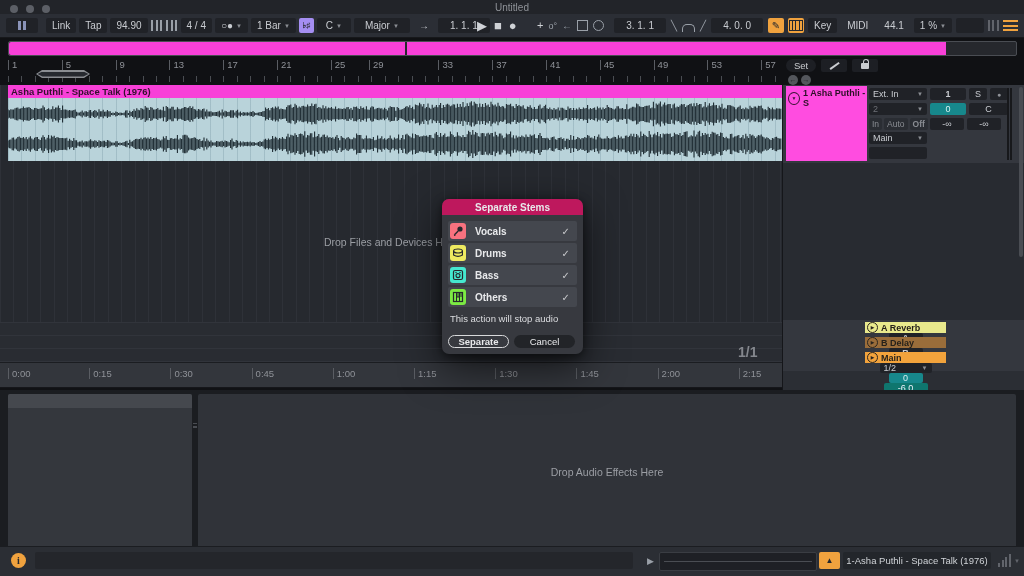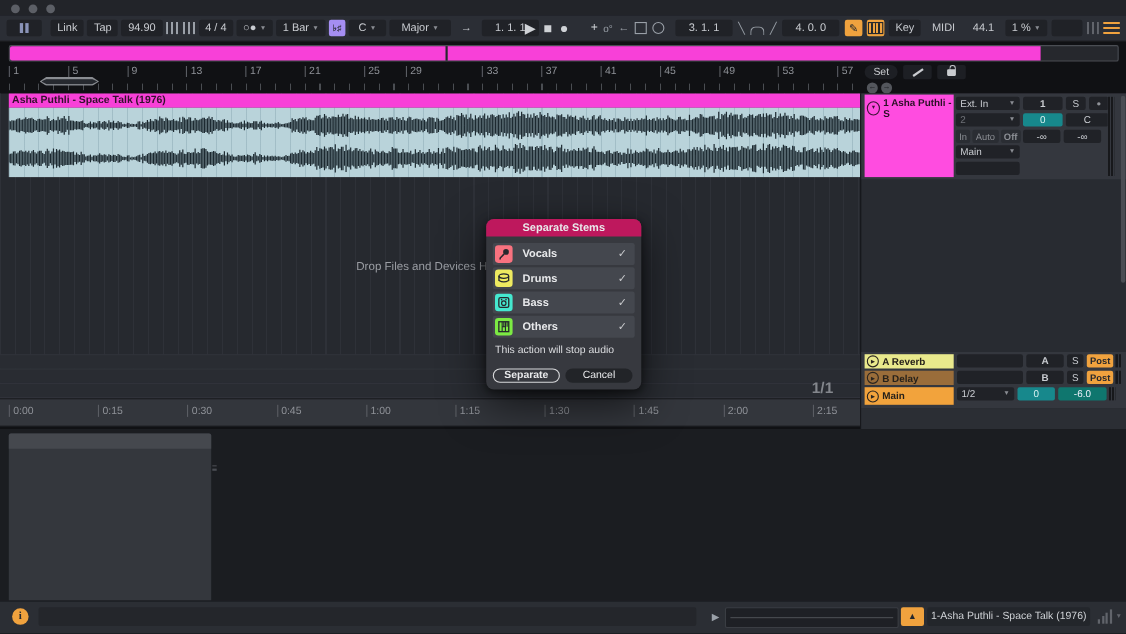--- a/index.html
+++ b/index.html
@@ -65,21 +65,21 @@
   #track-header{position:absolute;left:3px;top:1px;width:81px;height:75px;background:#ff4ce0;color:#2b1026;}
   .foldcirc{width:11px;height:11px;border:1.2px solid #3a1334;border-radius:50%;display:inline-flex;align-items:center;justify-content:center;font-size:5px;color:#3a1334;}
   .mixrow{position:absolute;display:flex;align-items:center;}
   .mbox{background:#202227;border-radius:2px;height:12px;display:flex;align-items:center;padding:0 4px;font-size:9px;color:#c9ccd1;white-space:nowrap;}
   .mbox.center{justify-content:center;padding:0;}
   .teal{background:#17888c;color:#d9f2f2;}
   .bluevol{background:#0f766e;color:#eef2fc;}
   .dim{color:#6d7076;}
   .offbtn{background:#9a9da3;color:#1d1f23;font-weight:bold;}
   .tinybtn{background:#2a2d33;color:#8a8d93;border-radius:2px;height:12px;padding:0 3px;display:flex;align-items:center;font-size:8.5px;}
-  .retrow{position:absolute;left:0;width:242px;height:13px;display:flex;}
+  .retrow{position:absolute;left:0;width:242px;height:13px;display:flex;align-items:center;flex-direction:column;}
   .retname{width:81px;height:13px;margin-left:3px;color:#26211a;font-size:9px;font-weight:bold;display:flex;align-items:center;gap:3px;padding-left:2px;box-sizing:border-box;}
   .playcirc{width:9px;height:9px;border:1.1px solid #2a2520;border-radius:50%;display:inline-flex;align-items:center;justify-content:center;font-size:4.5px;color:#2a2520;flex:none;}
   .postbox{background:#f0a23e;color:#26282d;border-radius:2px;height:12px;padding:0 3px;display:flex;align-items:center;font-size:8.5px;font-weight:bold;}
   .vmeter{width:6px;height:12px;background:repeating-linear-gradient(to right,#17181b 0 2px,#34373e 2px 3px);}
   #rp-scroll{position:absolute;right:2px;top:2px;width:4px;height:170px;background:#4a4d53;border-radius:2px;}
   
   #dialog{left:442px;top:199px;width:141px;height:155px;background:#37393f;border-radius:7px;
       box-shadow:0 12px 40px rgba(0,0,0,.65),0 2px 8px rgba(0,0,0,.5);z-index:50;}
   #dialog-header{height:16px;background:#be185d;border-radius:7px 7px 0 0;display:flex;align-items:center;justify-content:center;
       color:#e8e9eb;font-size:10px;font-weight:bold;}
@@ -118,20 +118,21 @@
   
   .spk{width:13px;height:13px;display:flex;align-items:center;justify-content:center;}
 </style>
 </head>
 <body>
 
 <div class="abs" id="titlebar">
   <div class="abs" style="left:10px;top:4px;">
     <span class="tl"></span><span class="tl"></span><span class="tl"></span>
   </div>
+  <div class="abs" id="win-title">Untitled</div>
 </div>
 
 <div class="abs" id="transport">
   <div class="tgroup" style="left:6px;">
     <div class="fld" style="width:20px;">
       <span style="display:inline-block;width:3px;height:9px;background:#8a93b8;margin-right:2px;"></span>
       <span style="display:inline-block;width:3px;height:9px;background:#8a93b8;"></span>
     </div>
     <span class="ddn">▼</span>
   </div>
@@ -371,20 +372,23 @@
 </div>
 
 <div class="abs" id="bottom">
   <div id="clipview">
     <div id="clipview-header"></div>
   </div>
   <div id="splitter">
     <span class="splitbar"></span>
     <span class="splitbar"></span>
   </div>
+  <div id="deviceview">
+    <div id="drop-fx">Drop Audio Effects Here</div>
+  </div>
 </div>
 
 <div class="abs" id="statusbar">
   <div id="info-icon">i</div>
   <div id="status-msg"></div>
   <div id="prev-play">▶</div>
   <div id="prev-wave"></div>
   <div id="back-to-arr">▲</div>
   <div id="now-playing">1-Asha Puthli - Space Talk (1976)</div>
   <div id="status-meter">

